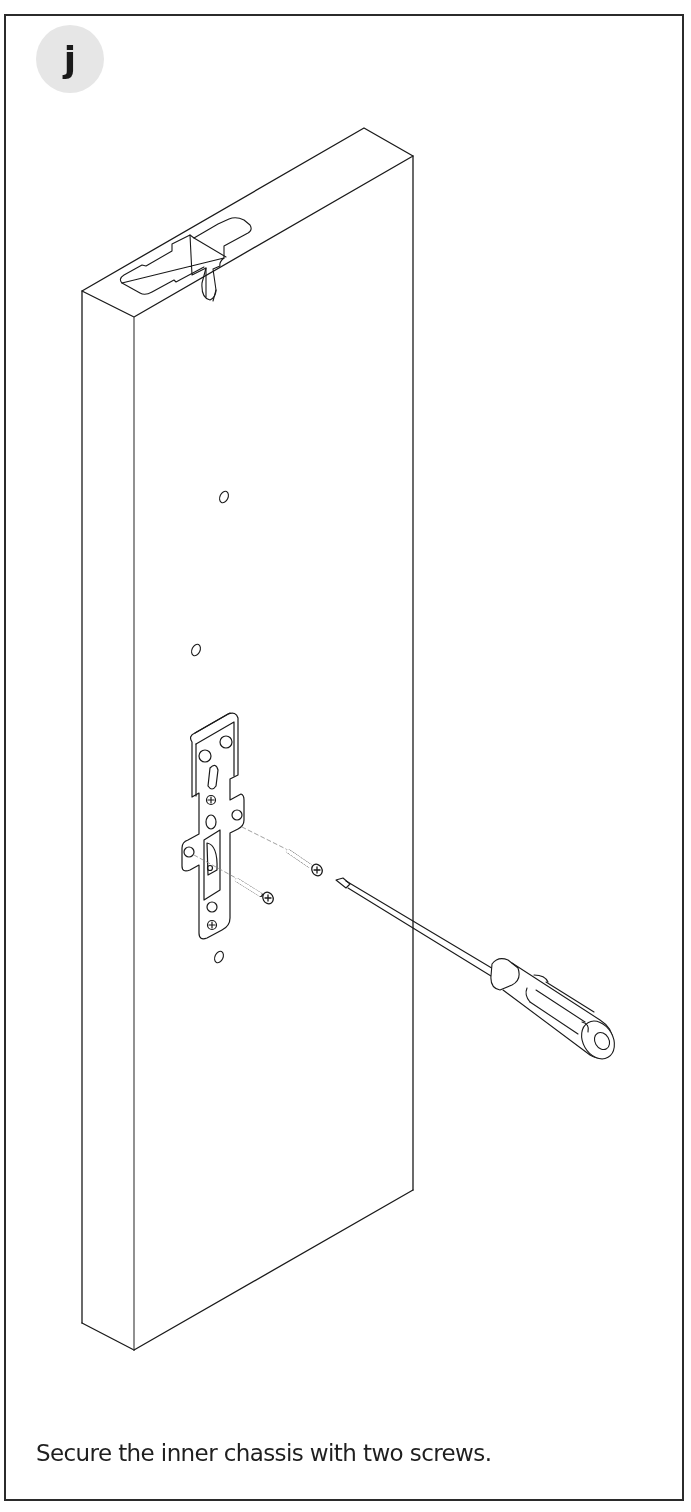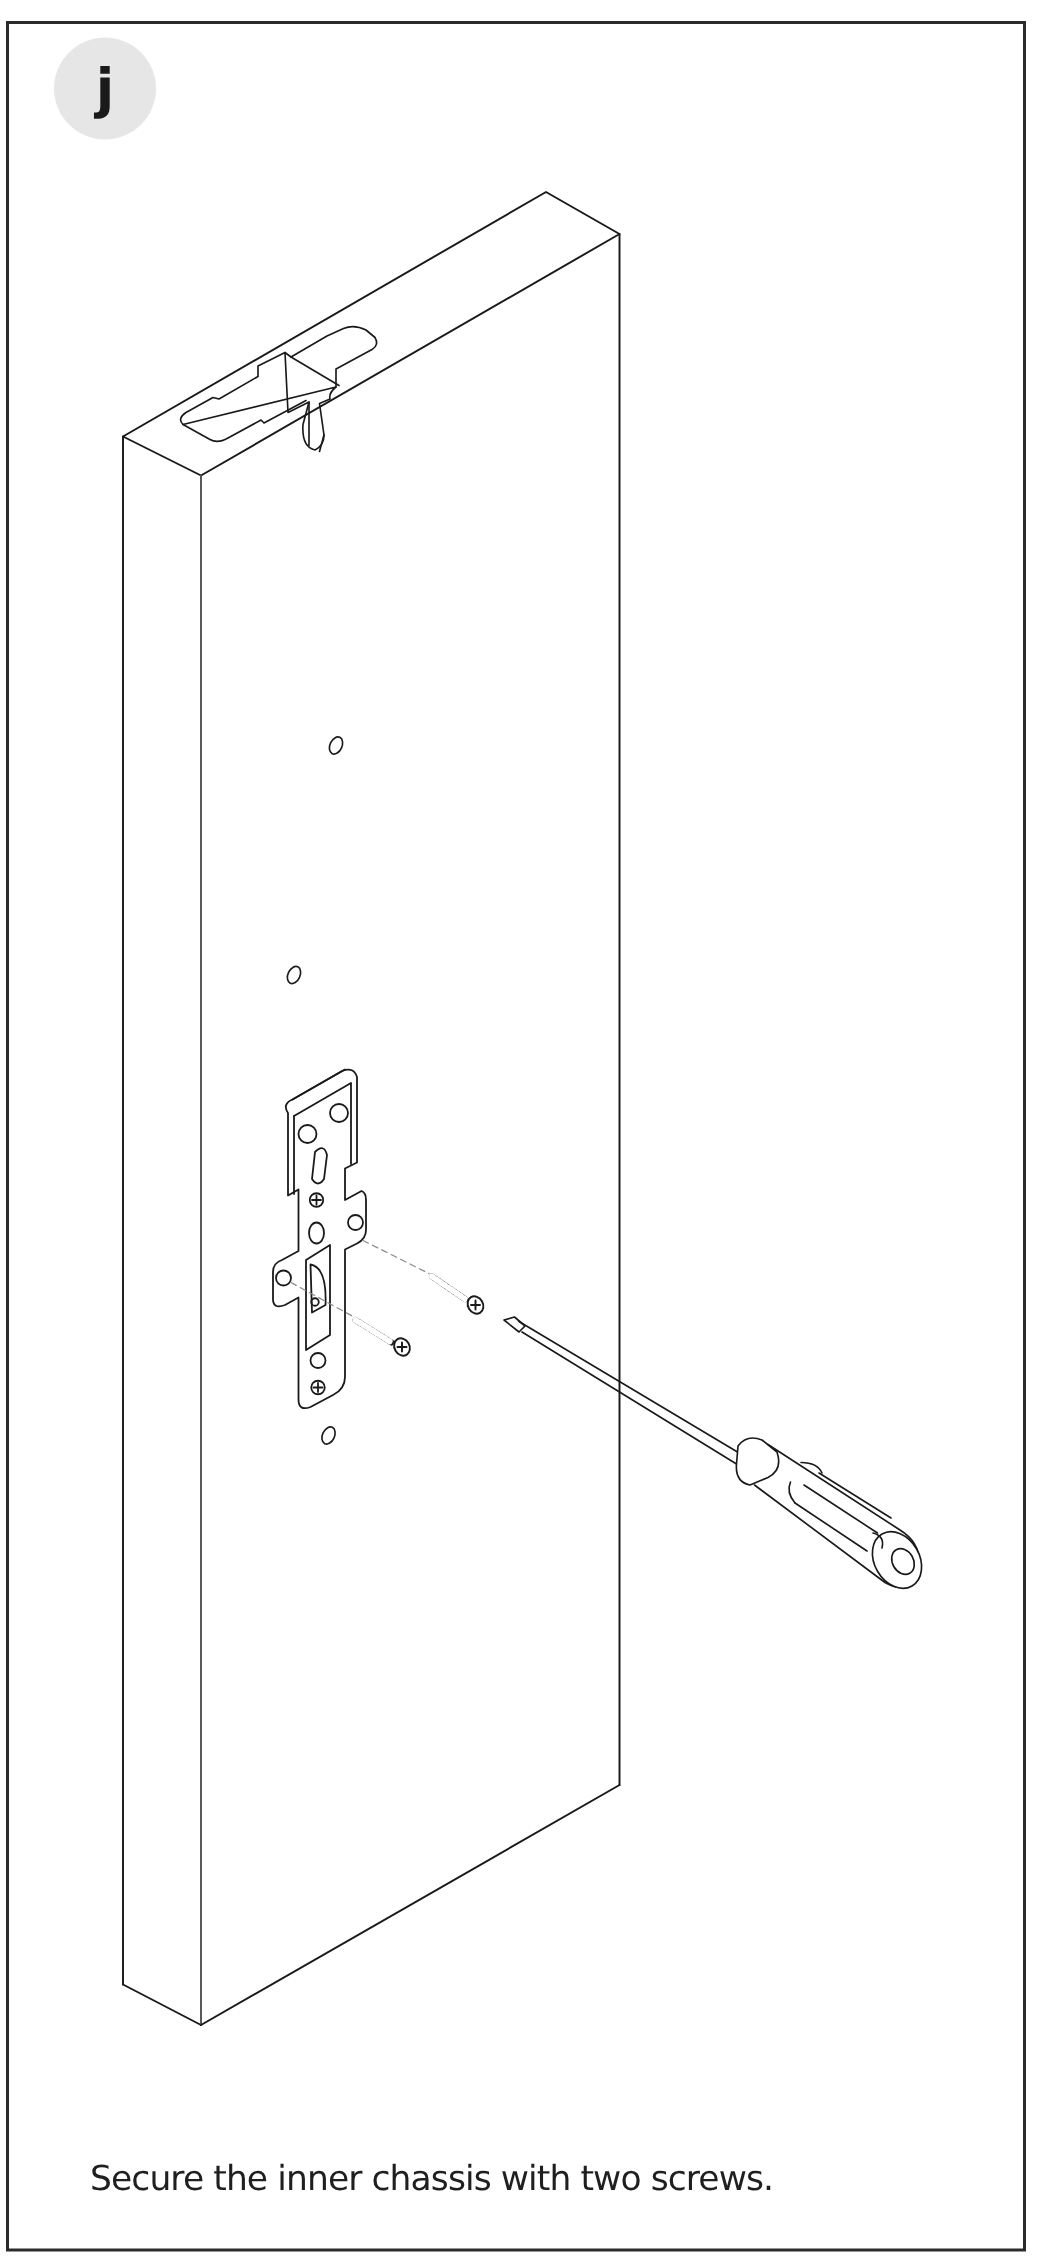--- a/index.html
+++ b/index.html
@@ -1,21 +1,21 @@
 <!DOCTYPE html>
 <html><head>
 <meta charset="utf-8">
 <style>
   html, body { margin:0; padding:0; background:#ffffff; }
   body { width:691px; height:1512px; position:relative; overflow:hidden; font-family:"DejaVu Sans", sans-serif; }
   .panel { position:absolute; left:4px; top:14px; width:680px; height:1487px; border:2px solid #2b2b2b; box-sizing:border-box; background:#fff; }
   .badge { position:absolute; left:36px; top:25px; width:68px; height:68px; border-radius:50%; background:#e6e6e6; display:flex; align-items:center; justify-content:center; }
   .badge span { font-family:"DejaVu Sans", sans-serif; font-weight:bold; font-size:36px; color:#1a1a1a; line-height:1; margin-top:2px; }
   .illustration { position:absolute; left:0; top:0; width:691px; height:1512px; }
-  .caption { position:absolute; left:36px; top:1440px; font-family:"DejaVu Sans", sans-serif; font-size:23px; color:#1f1f1f; letter-spacing:-0.6px; white-space:nowrap;margin-left:24px; }
+  .caption { position:absolute; left:36px; top:1440px; font-family:"DejaVu Sans", sans-serif; font-size:23px; color:#1f1f1f; letter-spacing:-0.6px; white-space:nowrap; }
 </style>
 </head>
 <body>
 
 <div class="panel"></div>
 
 <div class="badge">
   <span>j</span>
 </div>
 

